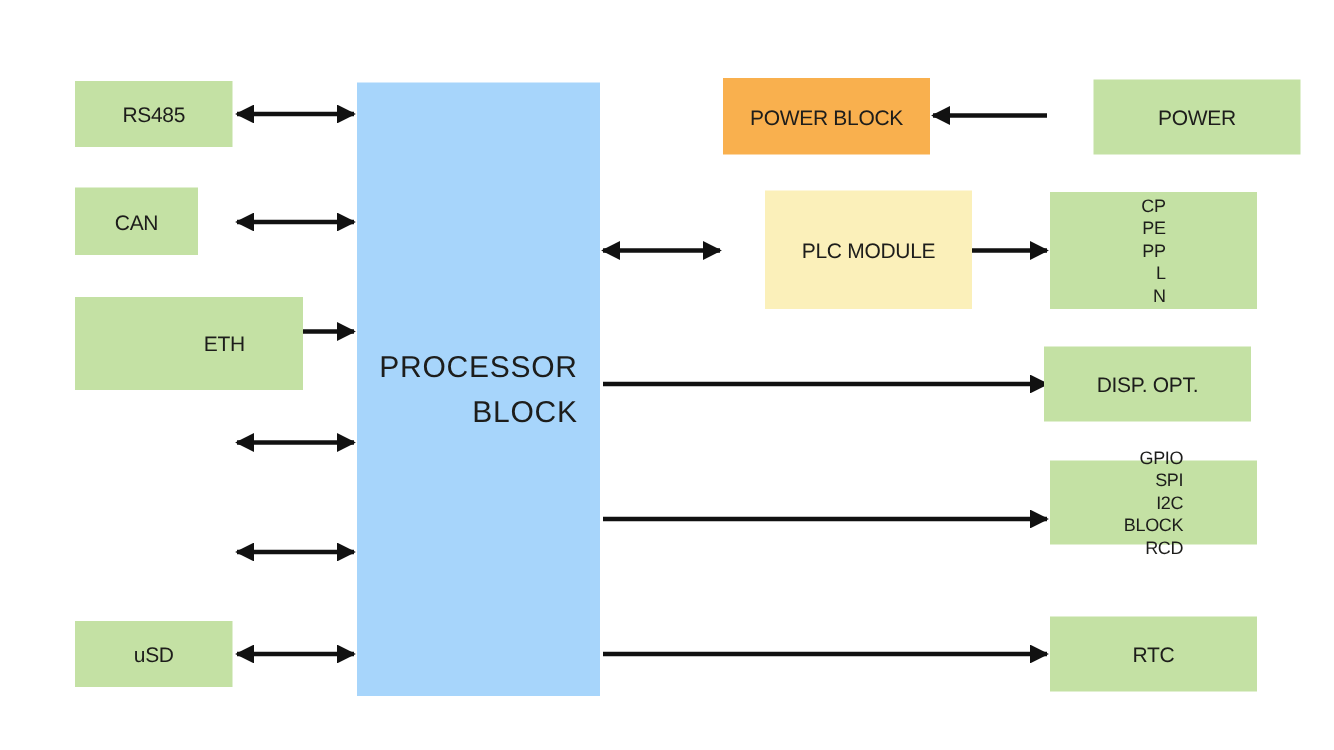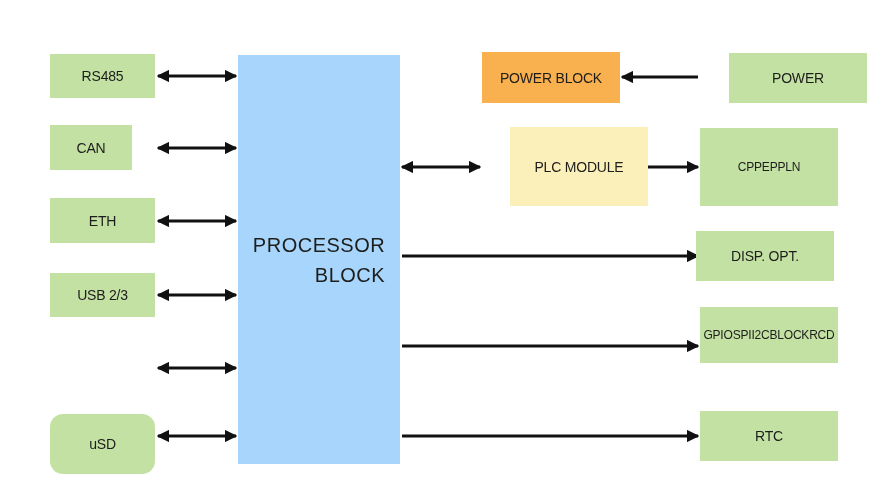--- a/index.html
+++ b/index.html
@@ -29,21 +29,21 @@
     justify-content: center;
     font-weight: normal;
     text-align: right;
     letter-spacing: -0.2px;
   }
   .green  { background: var(--green,  #c4e1a4); }
   .blue   { background: var(--blue,   #a7d5fb); }
   .orange { background: var(--orange, #f9b04e); }
   .yellow { background: var(--yellow, #fbf0ba); margin-left: 28px; }
   .fs14 { font-size: 14px; }
-  .lines { display: flex; flex-direction: row; }
+  .lines { display: flex; flex-direction: column; }
   .lines span { font-size: 12px; line-height: 15px; }
   .proc-label span { display: block; font-size: 20px; line-height: 30px; letter-spacing: 0.5px; }
   #arrows-svg {
     position: absolute;
     left: 0; top: 0;
     width: 889px; height: 500px;
     pointer-events: none;
   }
 </style>
 </head>
@@ -71,27 +71,24 @@
       <line x1="402" y1="346" x2="698" y2="346" stroke="#111111" stroke-width="3" marker-end="url(#ah)"></line>
       <line x1="402" y1="436" x2="698" y2="436" stroke="#111111" stroke-width="3" marker-end="url(#ah)"></line>
     </svg>
 
   <div class="block green fs14" style="left:50px; top:54px;  width:105px; height:44px;">
       <span>RS485</span>
     </div>
   <div class="block green fs14" style="left:50px; top:125px; width:82px; height:45px;">
       <span>CAN</span>
     </div>
-  <div class="block green fs14" style="left:50px; top:198px; width:105px; height:45px;">
+  <div class="block green fs14" style="left:50px; top:198px; width:105px; height:62px;padding-left:47px;">
       <span>ETH</span>
     </div>
-  <div class="block green fs14" style="left:50px; top:273px; width:105px; height:44px;">
-      <span>USB 2/3</span>
-    </div>
-  <div class="block green fs14" style="left:50px; top:414px; width:105px; height:60px;border-radius:13px;">
+  <div class="block green fs14" style="left:50px; top:414px; width:105px; height:44px;">
       <span>uSD</span>
     </div>
 
   <div class="block blue" style="left:238px; top:55px; width:162px; height:409px;">
     <div class="proc-label">
       <span>PROCESSOR</span>
       <span>BLOCK</span>
     </div>
   </div>
 

